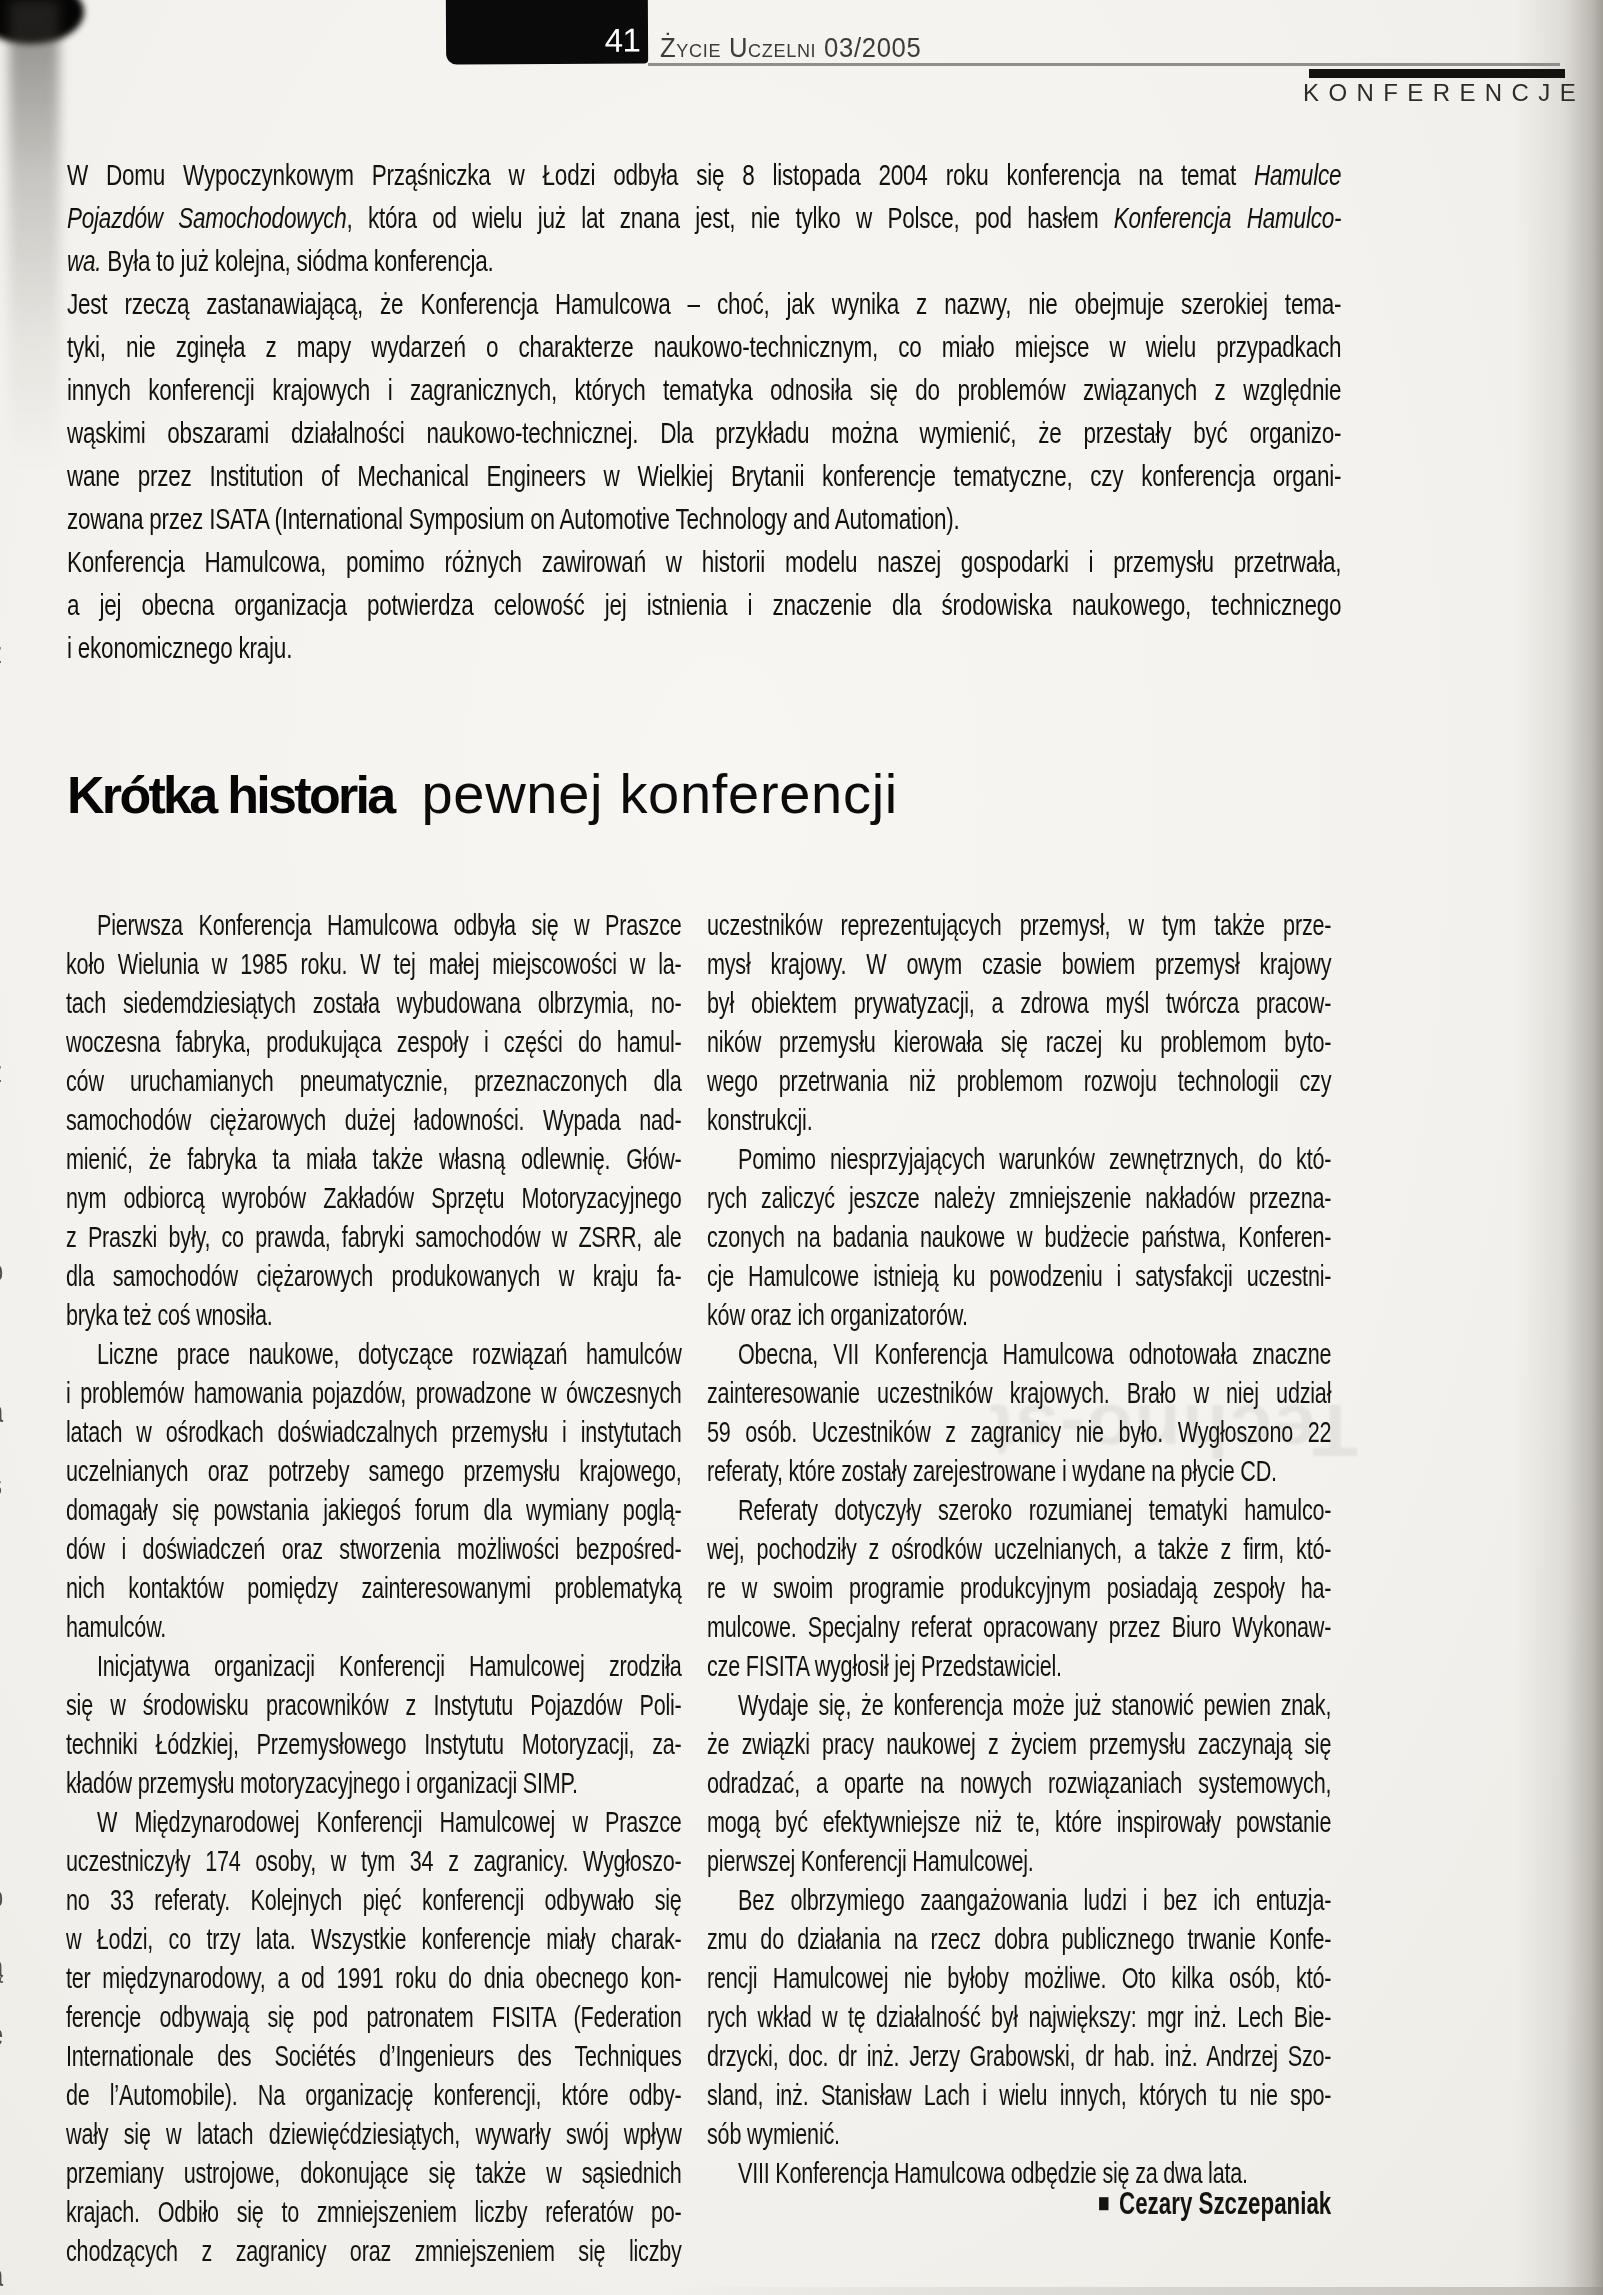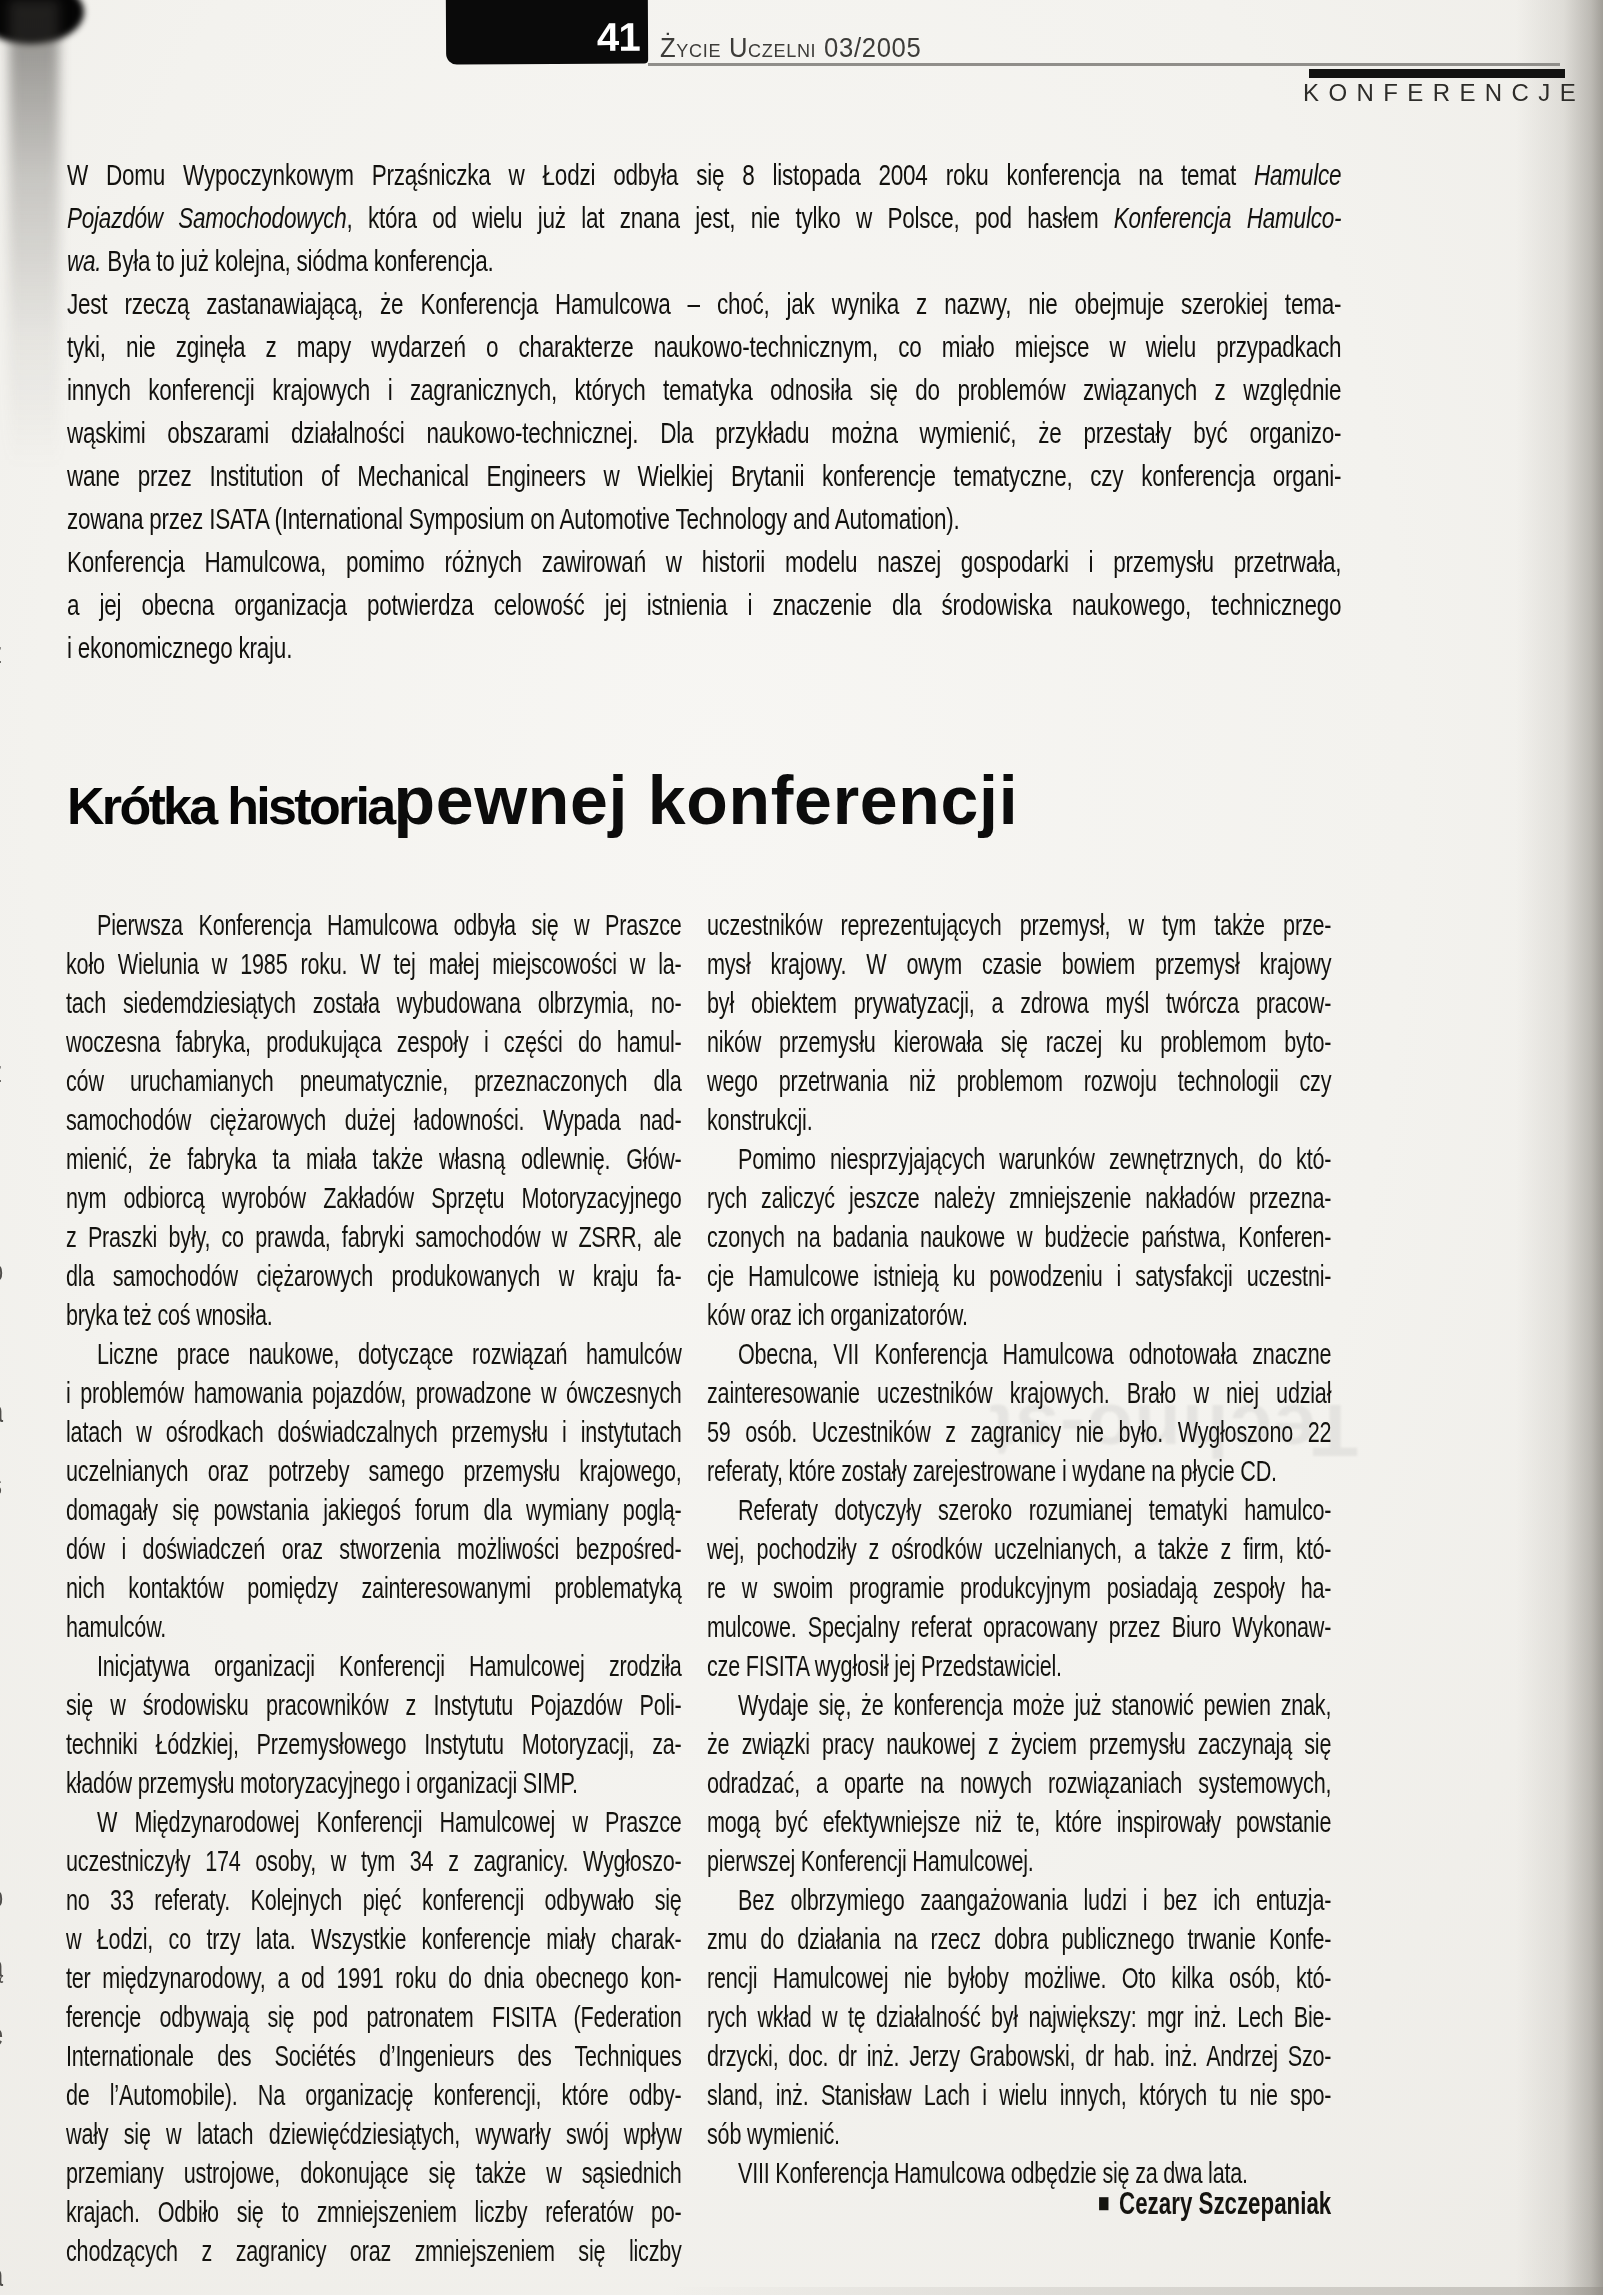--- a/index.html
+++ b/index.html
@@ -12,21 +12,21 @@
     font-family:"Liberation Sans", sans-serif;
     color:#161511;
   }
   
   .folio-block{
     position:absolute;left:446px;top:-4px;width:202px;height:68px;
     background:#0a0a0a;border-radius:0 0 4px 10.7px;transform:rotate(-0.3deg);
   }
   .folio-number{
     position:absolute;right:8px;bottom:4px;
-    font-size:40px;font-weight:bold;color:#ffffff;letter-spacing:-0.7px;
+    font-size:33px;font-weight:normal;color:#ffffff;letter-spacing:-0.7px;
   }
   .journal-title{
     position:absolute;left:660px;top:33px;
     font-size:27px;font-variant-caps:small-caps;letter-spacing:0.7px;
     color:#3d3c39;transform:scaleX(0.95);transform-origin:0 0;white-space:nowrap;
   }
   .header-rule{position:absolute;left:648px;top:63px;width:912px;height:2.7px;background:#908e8a;}
   .section-bar{position:absolute;left:1309px;top:69px;width:256px;height:9.4px;background:#121211;}
   .section-label{
     position:absolute;left:1303px;top:79px;
@@ -36,21 +36,21 @@
   .lede{
     position:absolute;left:67px;top:153px;width:1699px;
     transform:scaleX(0.75);transform-origin:0 0;
     font-size:30px;line-height:43px;letter-spacing:-0.3px;color:#12110e;
   }
   
   .headline{
     position:absolute;left:67px;top:761px;margin:0;white-space:nowrap;font-weight:normal;
   }
   .hl-bold{font-size:52px;font-weight:700;letter-spacing:-2.7px;color:#060606;}
-  .hl-light{font-size:68px;font-weight:700;letter-spacing:0.7px;color:#0c0c0c;margin-left:0;}
+  .hl-light{font-size:56px;font-weight:400;letter-spacing:0.7px;color:#0c0c0c;margin-left:28px;}
   
   .col{
     position:absolute;top:905px;
     font-size:30px;line-height:39px;letter-spacing:-0.3px;
     transform:scaleX(0.72);transform-origin:0 0;color:#14130f;
   }
   .col-left{left:66px;width:855px;}
   .col-right{left:707px;width:867px;}
   .para{margin:0;}
   .line{text-align:justify;text-align-last:justify;}

